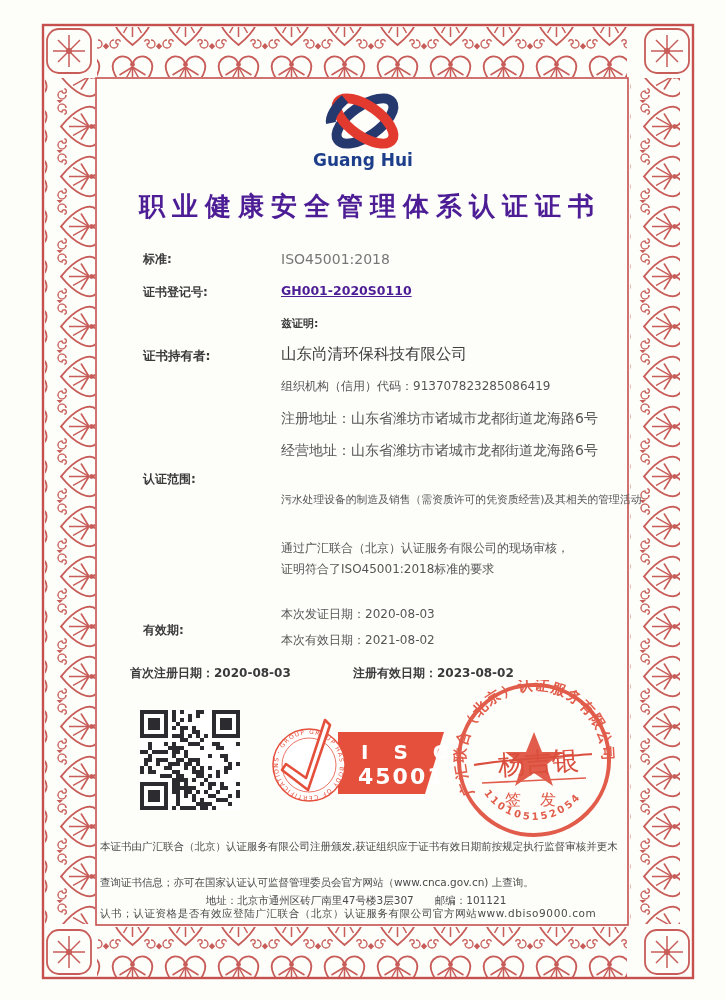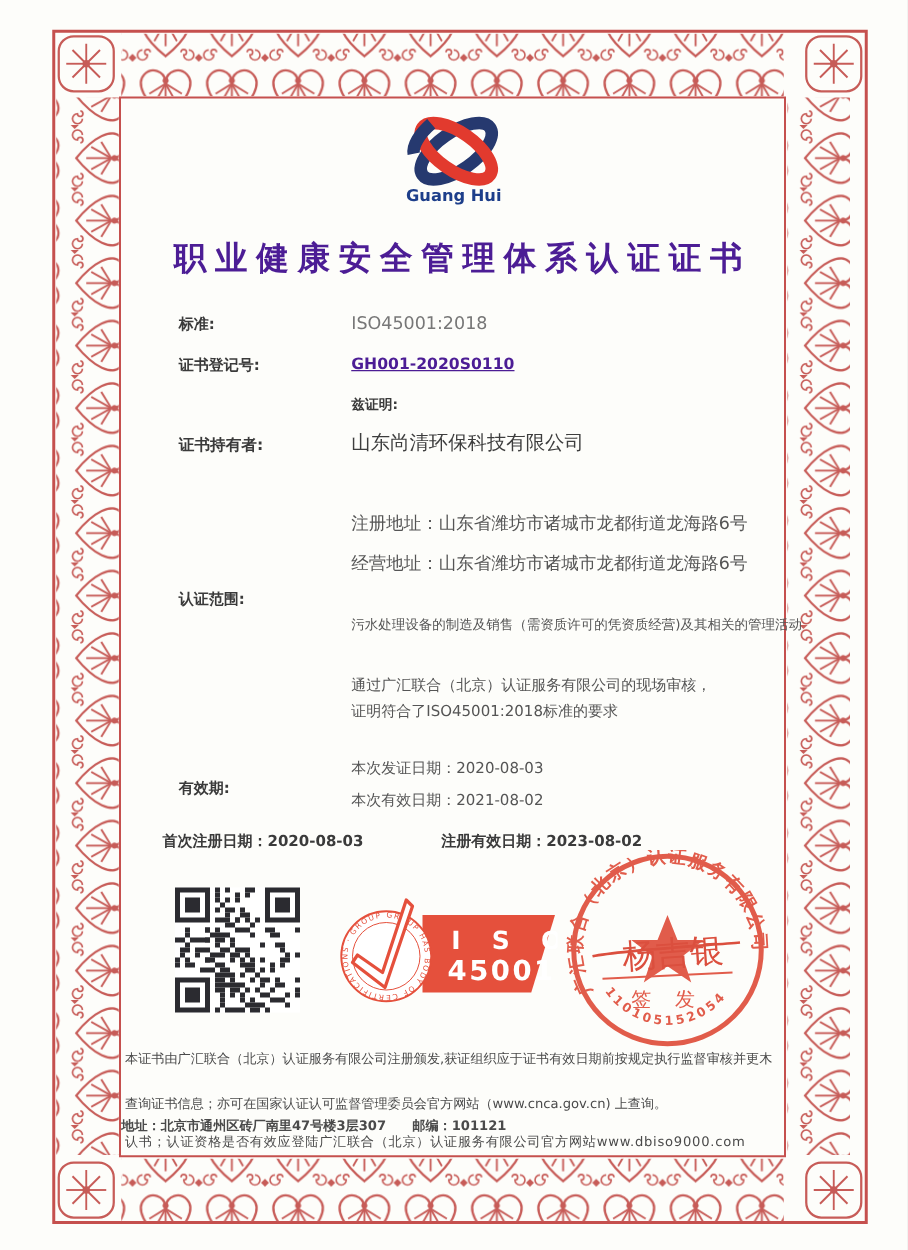--- a/index.html
+++ b/index.html
@@ -5,24 +5,24 @@
   html,body{margin:0;padding:0;background:#e9e9e7;}
   .page{position:relative;width:726px;height:1000px;background:#fdfdfa;margin:0 auto;
         font-family:"DejaVu Sans","Liberation Sans",sans-serif;overflow:hidden;}
   .layer{position:absolute;left:0;top:0;}
   .abs{position:absolute;white-space:nowrap;}
   .lbl{font-weight:bold;color:#3a3a3a;font-size:12px;}
   .val{color:#555;font-size:14px;}
   .val-bold{color:#4c1d95;font-size:12.5px;font-weight:bold;text-decoration:underline;}
   .title{left:0;right:0;text-align:center;font-size:26px;font-weight:bold;color:#4c1d95;
          letter-spacing:7px;padding-left:14px;}
-  .brand{left:0;right:0;text-align:center;font-size:13px;font-weight:bold;color:#1d3e8a;}
+  .brand{left:0;right:0;text-align:center;font-size:17px;font-weight:bold;color:#1d3e8a;}
   .holder{font-size:15.5px;color:#3d3d3d;}
   .footer{font-size:10.5px;color:#4a4a4a;}
-  .footer-center{left:97px;width:518px;font-weight:bold;}
+  .footer-center{left:97px;width:518px;text-align:center;}
 </style>
 </head>
 <body>
 
 <div class="page">
 
   <svg class="layer" width="726" height="1000" viewBox="0 0 726 1000">
     <defs>
       <g id="motif" stroke="#c75c58" fill="none" stroke-width="1.8">
         <path d="M26.5,45 C9,31 2.5,16.5 9.5,9.5 C15.5,3.5 25,6.5 26.5,15 C28,6.5 37.5,3.5 43.5,9.5 C50.5,16.5 44,31 26.5,45 Z"></path>
@@ -86,20 +86,21 @@
   <div class="abs val" style="left:281px;top:251px;color:#777;">ISO45001:2018</div>
 
   <div class="abs lbl" style="left:143px;top:284px;">证书登记号:</div>
   <div class="abs val-bold" style="left:281px;top:283px;">GH001-2020S0110</div>
 
   <div class="abs lbl" style="left:281px;top:316px;font-size:11px;">兹证明:</div>
 
   <div class="abs lbl" style="left:143px;top:348px;font-size:12.5px;">证书持有者:</div>
   <div class="abs holder" style="left:281px;top:344px;">山东尚清环保科技有限公司</div>
 
+  <div class="abs val" style="left:281px;top:378px;font-size:12px;">组织机构（信用）代码：913707823285086419</div>
   <div class="abs val" style="left:281px;top:410px;">注册地址：山东省潍坊市诸城市龙都街道龙海路6号</div>
   <div class="abs val" style="left:281px;top:442px;">经营地址：山东省潍坊市诸城市龙都街道龙海路6号</div>
 
   <div class="abs lbl" style="left:143px;top:471px;">认证范围:</div>
   <div class="abs val" style="left:281px;top:473px;font-size:10.8px;margin-top:20px;">污水处理设备的制造及销售（需资质许可的凭资质经营)及其相关的管理活动</div>
 
   <div class="abs val" style="left:281px;top:540px;font-size:12px;">通过广汇联合（北京）认证服务有限公司的现场审核，</div>
   <div class="abs val" style="left:281px;top:561px;font-size:12px;">证明符合了ISO45001:2018标准的要求</div>
 
   <div class="abs lbl" style="left:143px;top:606px;margin-top:16px;">有效期:</div>

